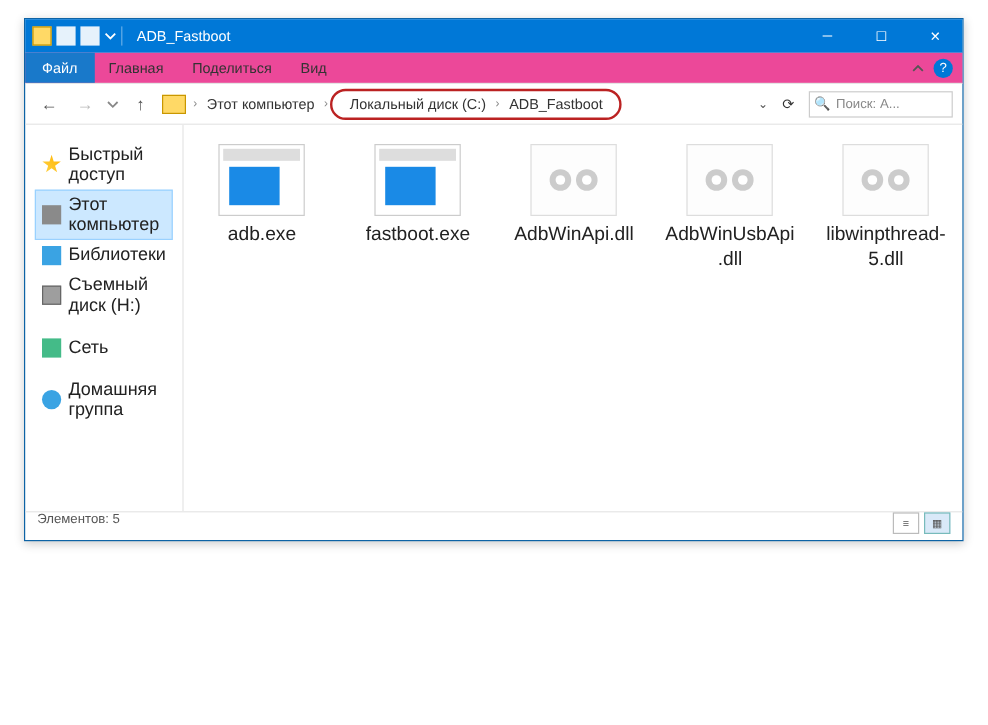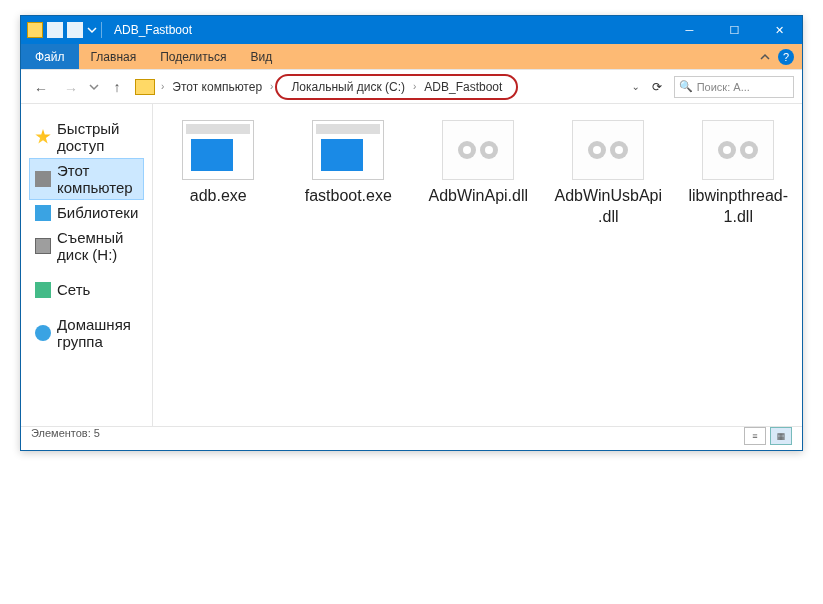--- a/index.html
+++ b/index.html
@@ -7,21 +7,21 @@
 .window { width: 783px; height: 436px; margin: 15px 20px; border: 1px solid #0d63a5; display: flex; flex-direction: column; box-shadow: 0 2px 8px rgba(0,0,0,0.2); }
 .titlebar { background: #0078d7; height: 28px; display: flex; align-items: center; color: #fff; }
 .titlebar .qat { display: flex; align-items: center; gap: 4px; padding: 0 6px; }
 .qat-icon { width: 16px; height: 16px; background: #ffd966; border: 1px solid #c99700; }
 .qat-btn { width: 16px; height: 16px; background: #fff; opacity: .9; }
 .qat-sep { width: 1px; height: 16px; background: rgba(255,255,255,.4); }
 .titlebar .wtitle { margin-left: 6px; font-size: 12px; }
 .titlebar .spacer { flex: 1; }
 .titlebar .winbtn { width: 45px; height: 28px; display: flex; align-items: center; justify-content: center; color: #fff; font-size: 11px; }
 .titlebar .winbtn.close { background: none; }
-.menubar { background: #fdba74; border-bottom: 1px solid #e5e5e5; height: 26px; display: flex; align-items: stretch; }
+.menubar { background: #ec4899; border-bottom: 1px solid #e5e5e5; height: 26px; display: flex; align-items: stretch; }
 .filetab { background: #1979ca; color: #fff; padding: 0 14px; display: flex; align-items: center; font-size: 12px; }
 .mtab { padding: 0 12px; display: flex; align-items: center; color: #333; font-size: 12px; }
 .menuspacer { flex: 1; }
 .menur { display: flex; align-items: center; gap: 8px; padding-right: 8px; }
 .chevup { width: 10px; height: 10px; }
 .helpicon { width: 16px; height: 16px; border-radius: 50%; background: #0078d7; color: #fff; display: flex; align-items: center; justify-content: center; font-size: 11px; }
 .navbar { height: 34px; display: flex; align-items: center; padding: 0 8px; gap: 6px; border-bottom: 1px solid #e5e5e5; }
 .navbtn { width: 24px; height: 24px; display: flex; align-items: center; justify-content: center; color: #555; font-size: 14px; }
 .navbtn.disabled { color: #bbb; }
 .addrwrap { flex: 1; display: flex; align-items: center; }
@@ -174,21 +174,21 @@
             <div class="gear"></div>
             <div class="gear"></div>
           </div>
         <div class="flabel">AdbWinUsbApi.dll</div>
       </div>
       <div class="fitem">
         <div class="thumb dll">
             <div class="gear"></div>
             <div class="gear"></div>
           </div>
-        <div class="flabel">libwinpthread-1.dll</div>
+        <div class="flabel">libwinpthread-5.dll</div>
       </div>
     </div>
   </div>
 
   <div class="statusbar">
     <span>Элементов: 5</span>
     <div class="spacer"></div>
     <div class="viewbtn">≡</div>
     <div class="viewbtn active">▦</div>
   </div>

